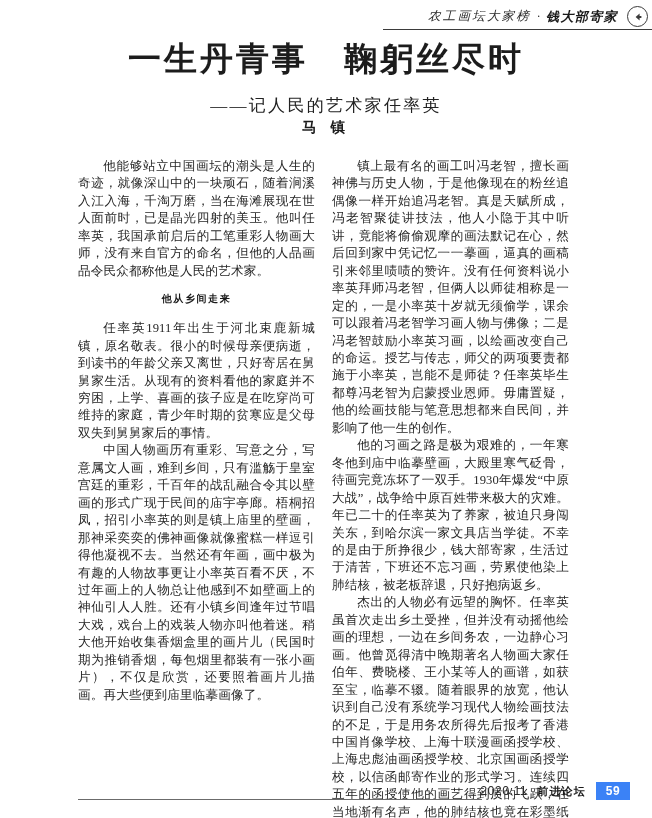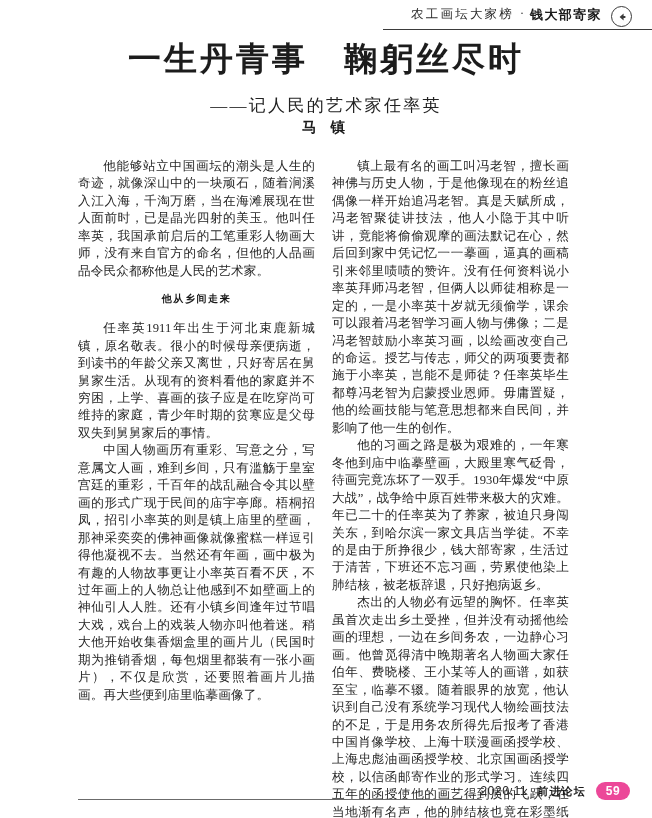--- a/index.html
+++ b/index.html
@@ -34,24 +34,26 @@
   .runhead-rule {
     position: absolute;
     left: 383px;
     top: 29px;
     width: 269px;
     height: 1px;
     background: #3b3b3b;
   }
   .runhead-inner {
     position: absolute;
-    right: 20px;
+    right: 4px;
     top: 6px;
     display: flex;
+    align-items: center;
     gap: 5px;
+    font-style: italic;
   }
   .runhead-series {
     font-family: "Liberation Serif", "DejaVu Serif", serif;
     font-size: 12.5px;
     letter-spacing: 2.2px;
     color: #2b2b2b;
     white-space: nowrap;
   }
   .runhead-sep {
     font-size: 12px;
@@ -181,30 +183,29 @@
     color: #2b2b2b;
   }
   .footer-journal {
     font-family: "Liberation Sans", "DejaVu Sans", sans-serif;
     font-weight: bold;
     font-size: 11px;
     letter-spacing: 1.2px;
     color: #1a1a1a;
   }
   .footer-pageno {
-    background: #ec4899;
+    background: #3b82f6;
     color: #ffffff;
     font-family: "Liberation Sans", "DejaVu Sans", sans-serif;
     font-weight: bold;
     font-size: 12px;
     padding: 2px 9px 2px 9px;
     min-width: 16px;
     text-align: center;
     letter-spacing: 0.5px;
-    border-radius: 9px;
   }
 </style>
 </head>
 <body>
 
 <div class="page">
 
   <div class="runhead">
     <div class="runhead-rule"></div>
     <div class="runhead-inner">

